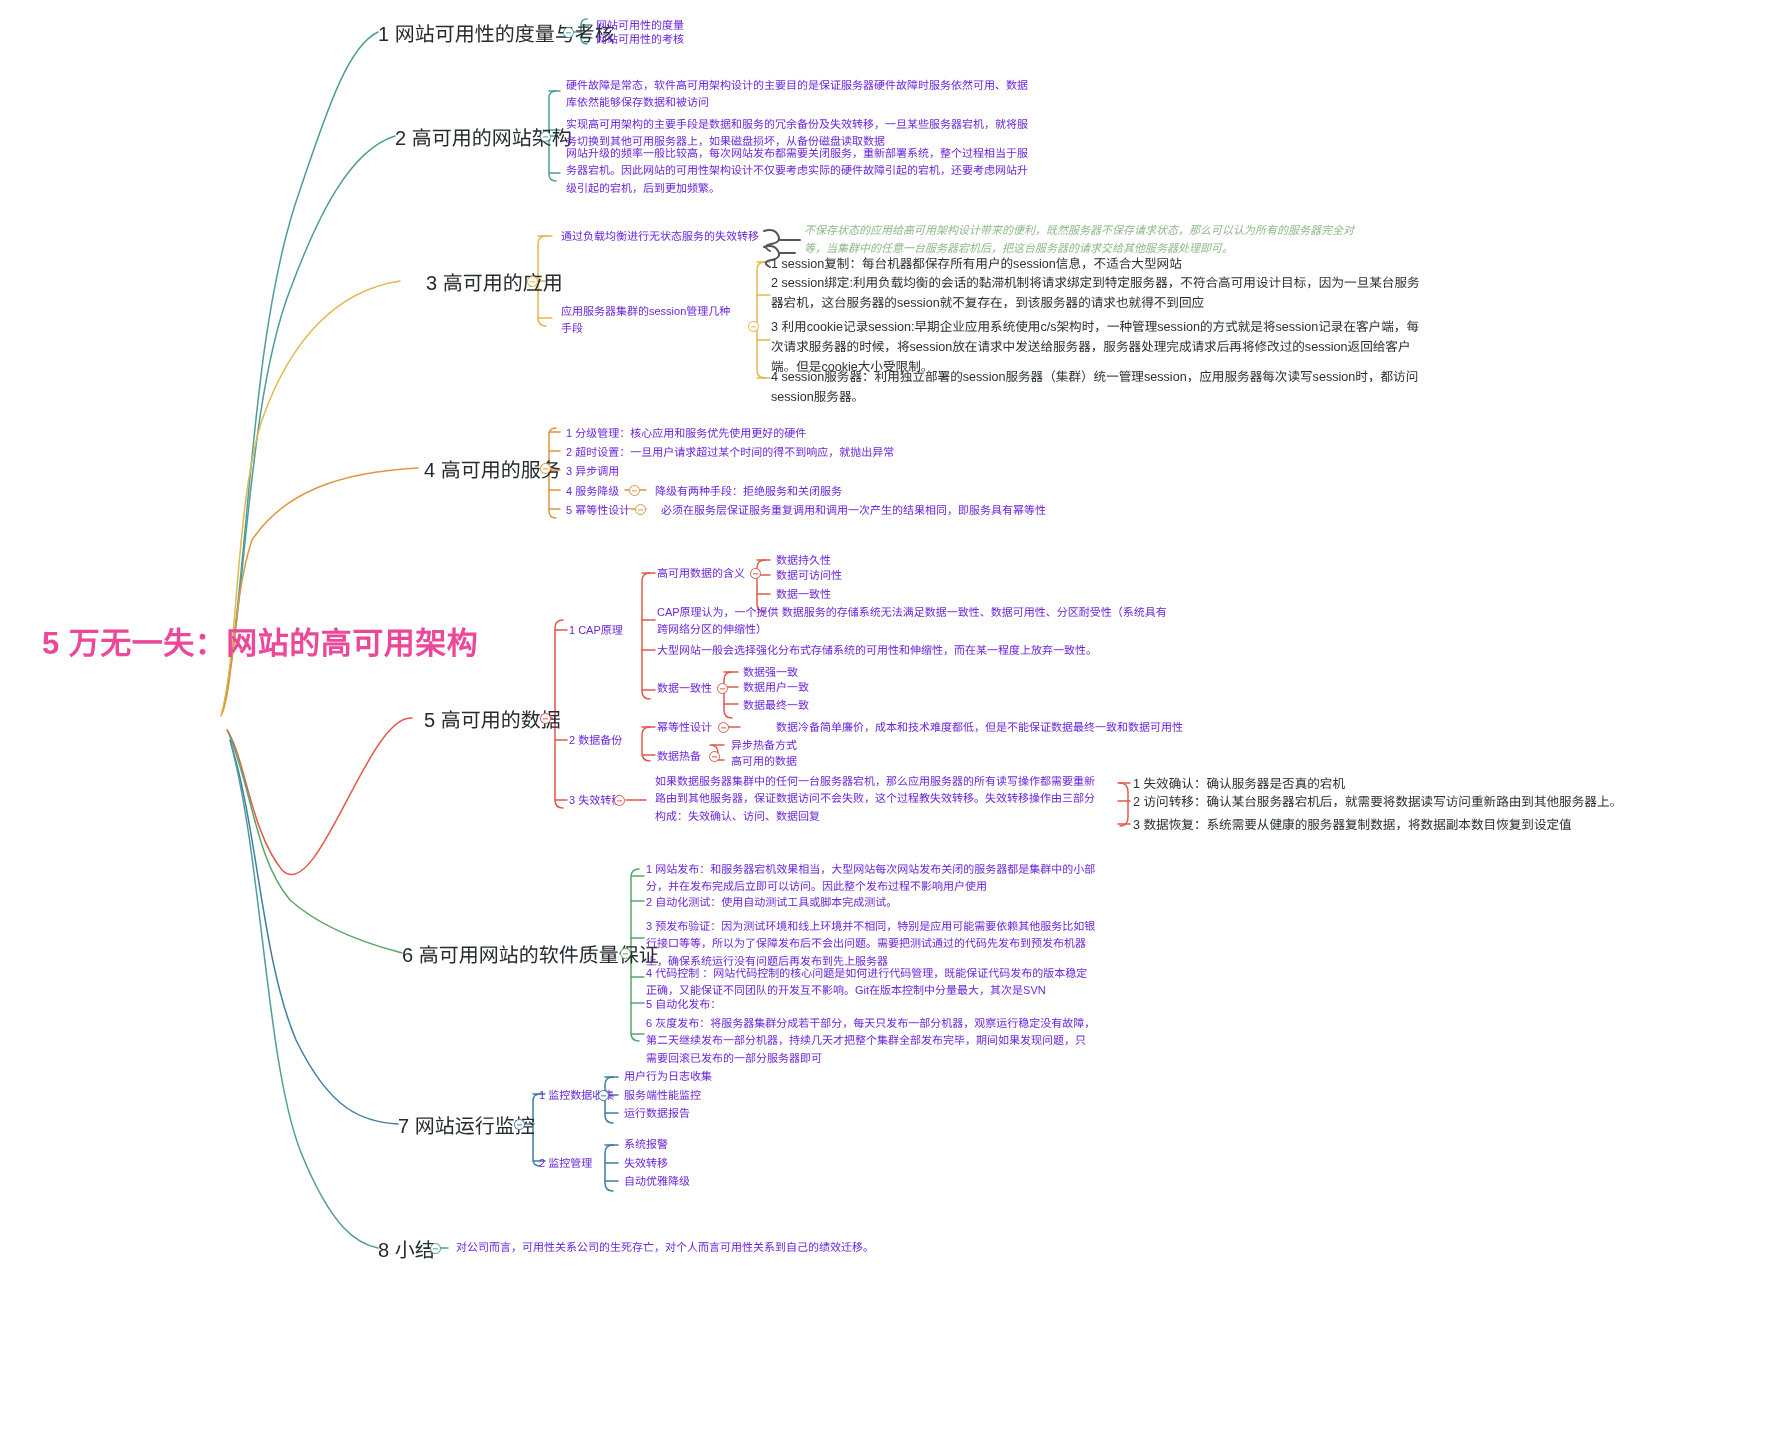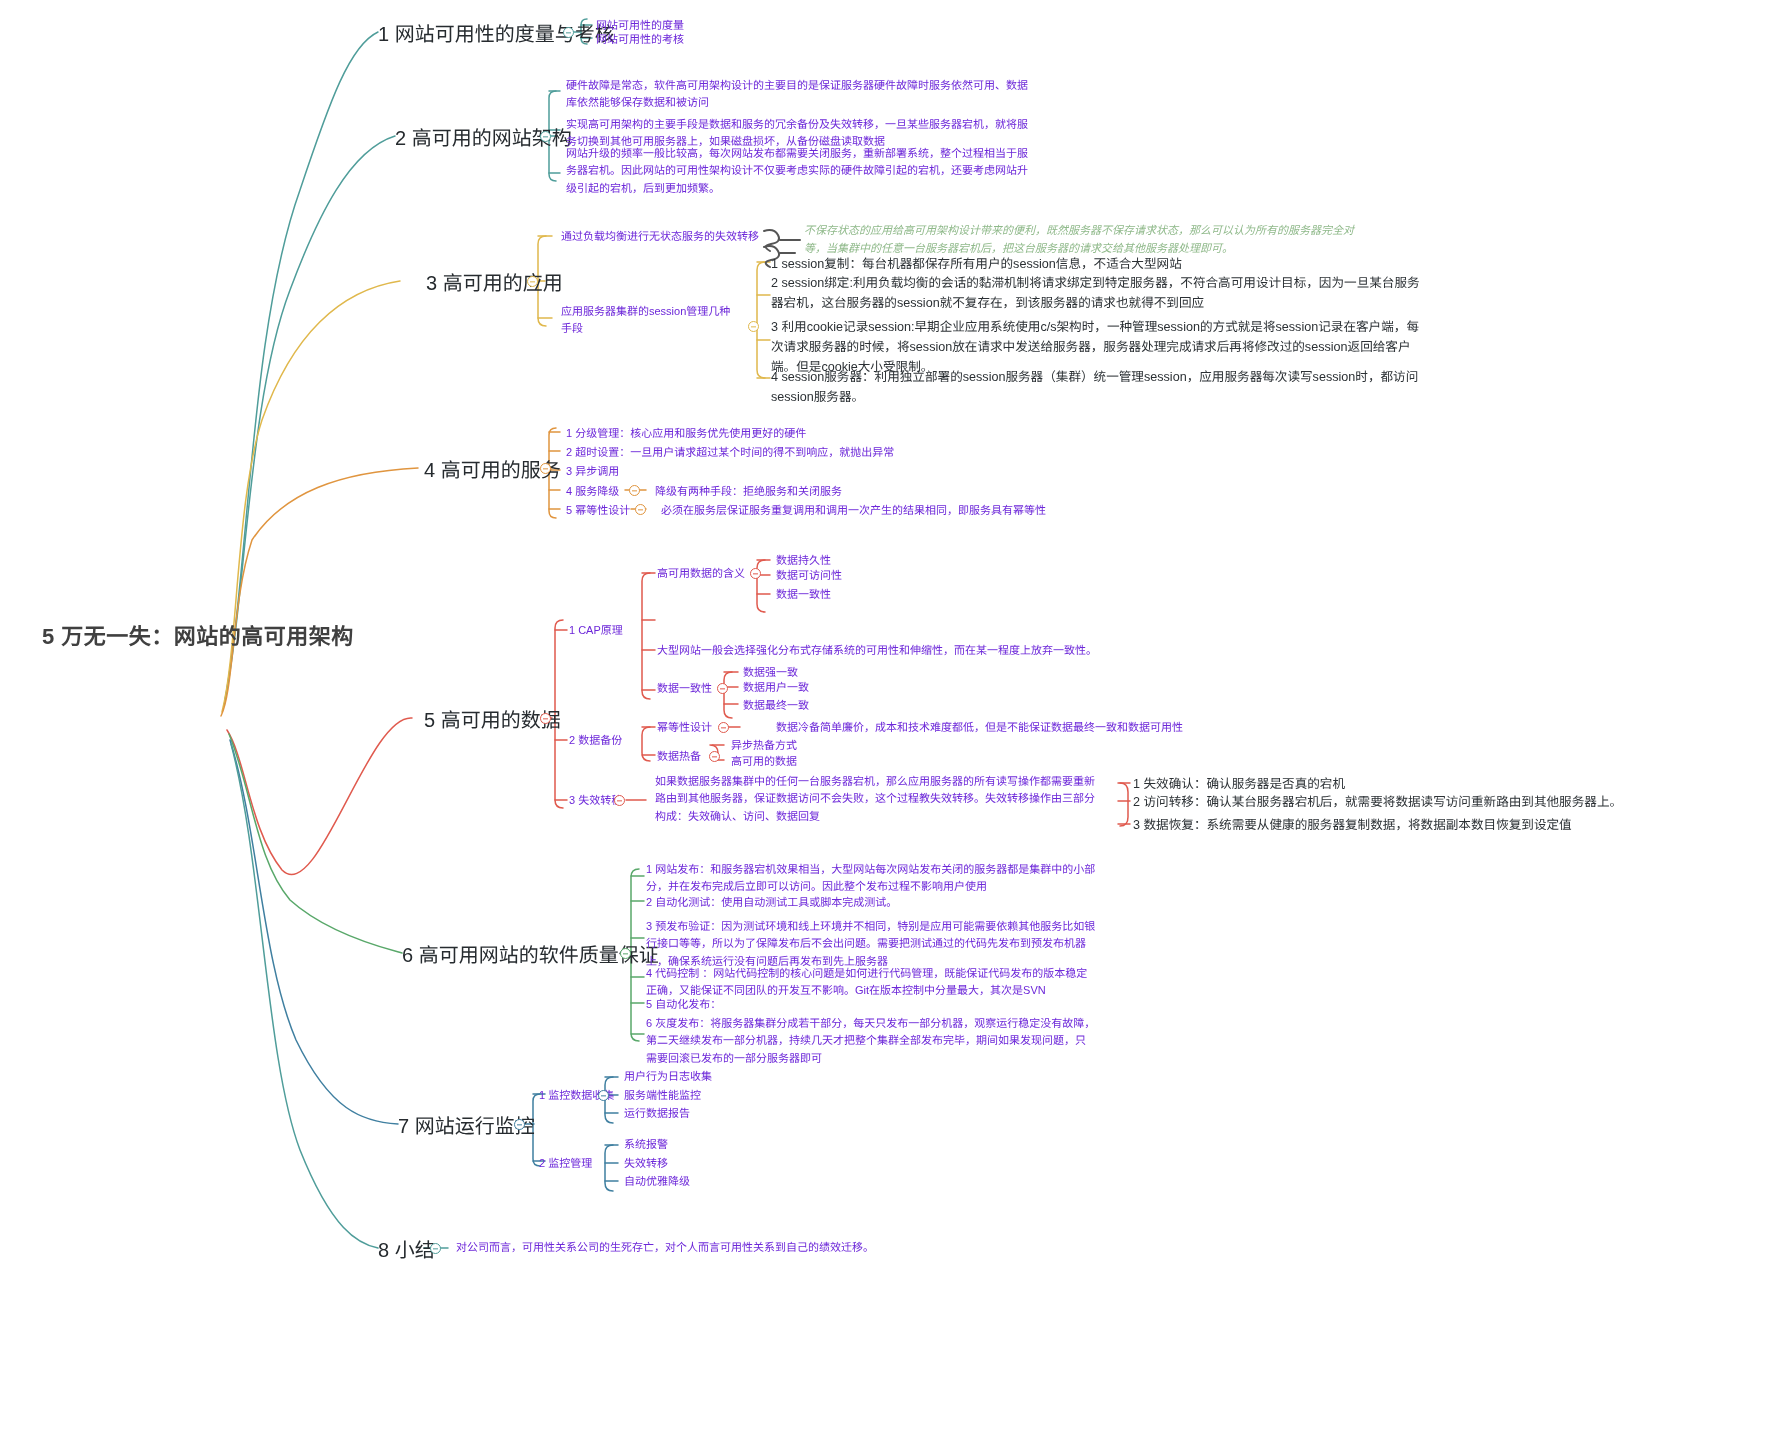--- a/index.html
+++ b/index.html
@@ -25,23 +25,23 @@
     top: 0;
     width: 1769px;
     height: 1442px;
     pointer-events: none;
   }
   .node {
     position: absolute;
     box-sizing: border-box;
   }
   .root-title {
-    font-size: 22px;
+    font-size: 31px;
     font-weight: bold;
-    color: #404040;
+    color: #ec4899;
     letter-spacing: 0.5px;
     white-space: nowrap;
   }
   .lvl1 {
     font-size: 20px;
     color: #262b2f;
     white-space: nowrap;
     font-weight: 400;
   }
   .lvl2 {
@@ -221,20 +221,21 @@
   <div class="node lvl1" style="left:424px; top:704px;">5 高可用的数据</div>
   <div class="handle h-red" style="left:540px; top:713px;"></div>
 
   <div class="node lvl2 nowrap" style="left:569px; top:622px;">1 CAP原理</div>
   <div class="node lvl2 nowrap" style="left:657px; top:565px;">高可用数据的含义</div>
   <div class="handle h-red" style="left:750px; top:568px;"></div>
   <div class="node lvl2 nowrap" style="left:776px; top:552px;">数据持久性</div>
   <div class="node lvl2 nowrap" style="left:776px; top:567px;">数据可访问性</div>
   <div class="node lvl2 nowrap" style="left:776px; top:586px;">数据一致性</div>
 
+  <div class="node lvl2" style="left:657px; top:604px; width:520px;">CAP原理认为，一个提供 数据服务的存储系统无法满足数据一致性、数据可用性、分区耐受性（系统具有跨网络分区的伸缩性）</div>
   <div class="node lvl2" style="left:657px; top:642px; width:560px;">大型网站一般会选择强化分布式存储系统的可用性和伸缩性，而在某一程度上放弃一致性。</div>
 
   <div class="node lvl2 nowrap" style="left:657px; top:680px;">数据一致性</div>
   <div class="handle h-red" style="left:717px; top:683px;"></div>
   <div class="node lvl2 nowrap" style="left:743px; top:664px;">数据强一致</div>
   <div class="node lvl2 nowrap" style="left:743px; top:679px;">数据用户一致</div>
   <div class="node lvl2 nowrap" style="left:743px; top:697px;">数据最终一致</div>
 
   <div class="node lvl2 nowrap" style="left:569px; top:732px;">2 数据备份</div>
   <div class="node lvl2 nowrap" style="left:657px; top:719px;">幂等性设计</div>

